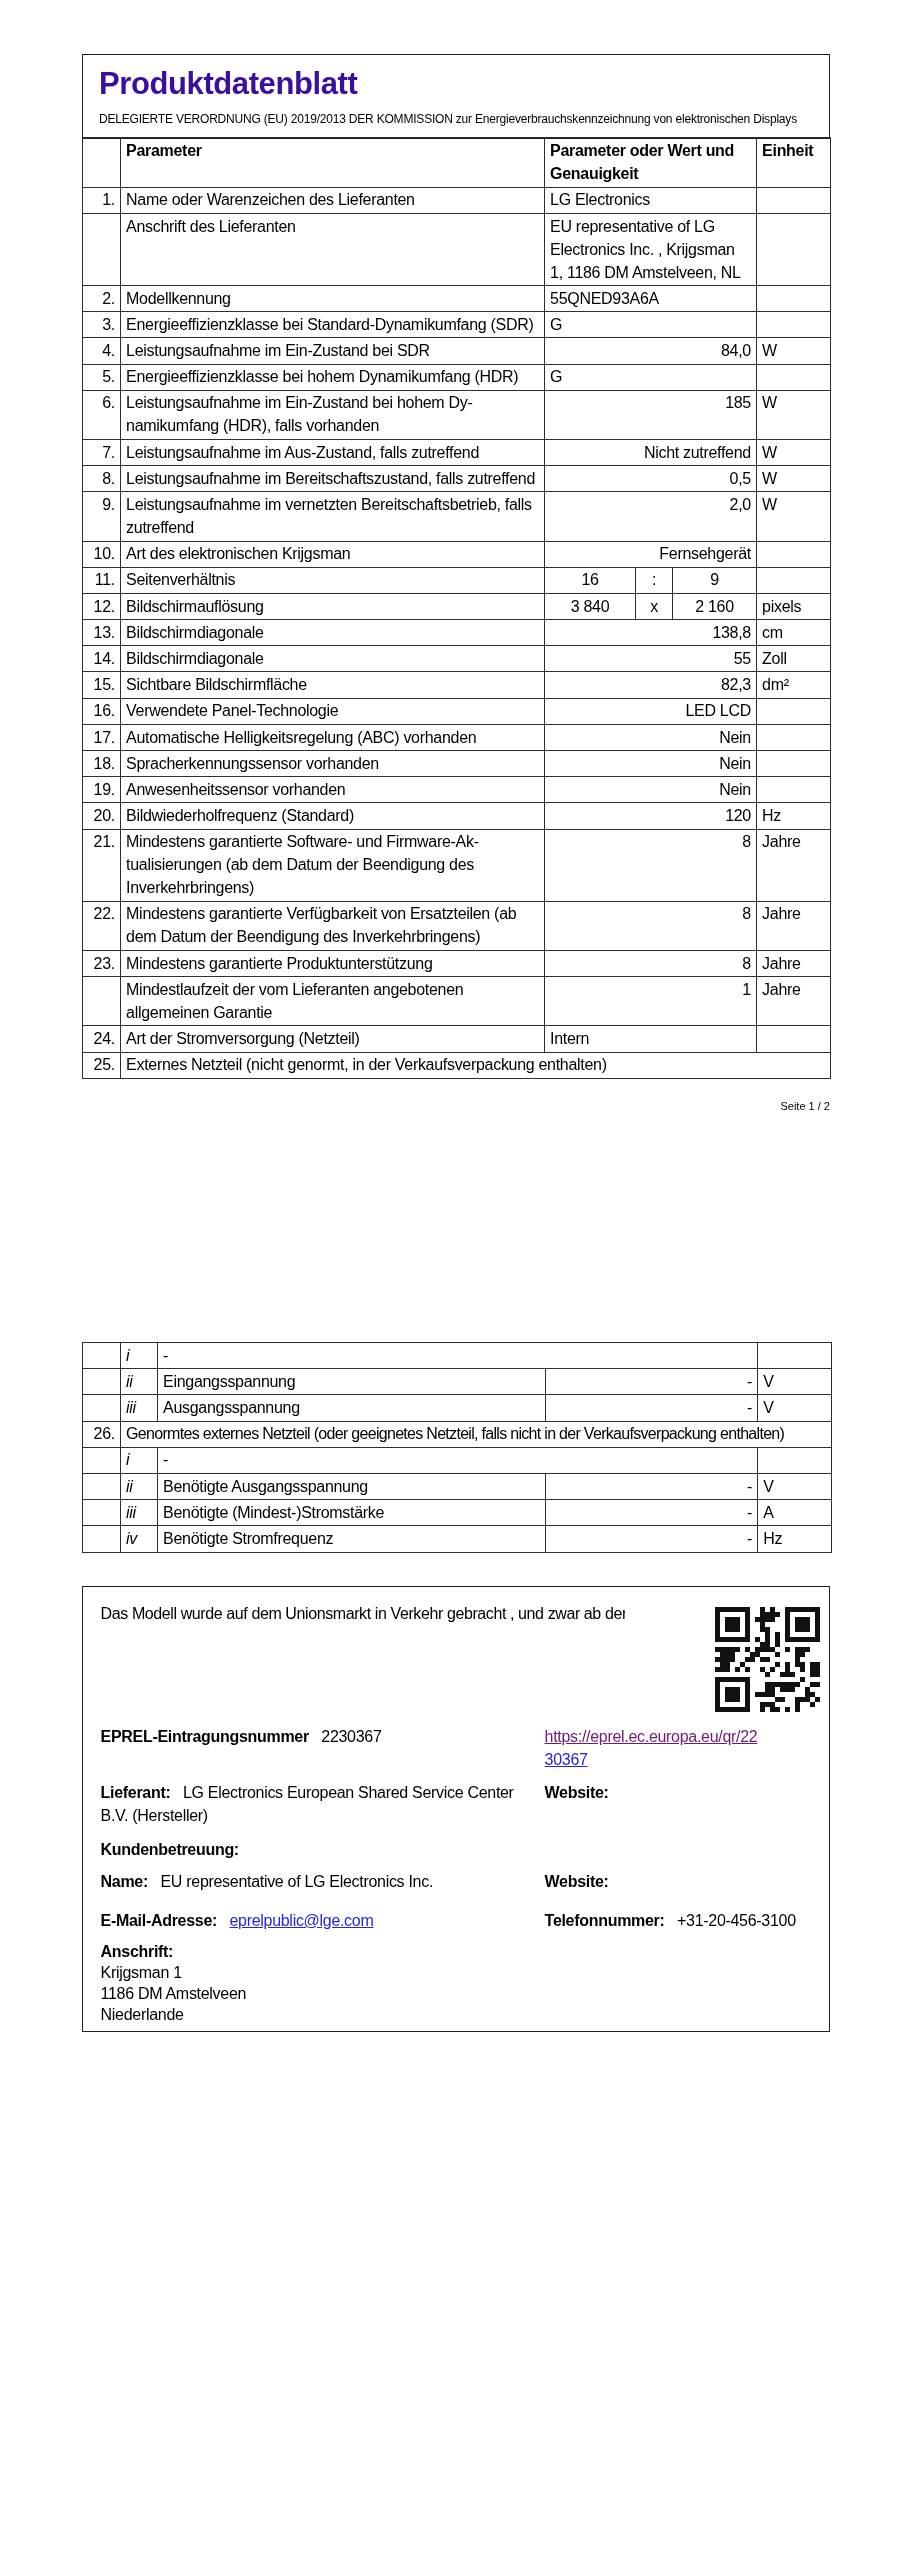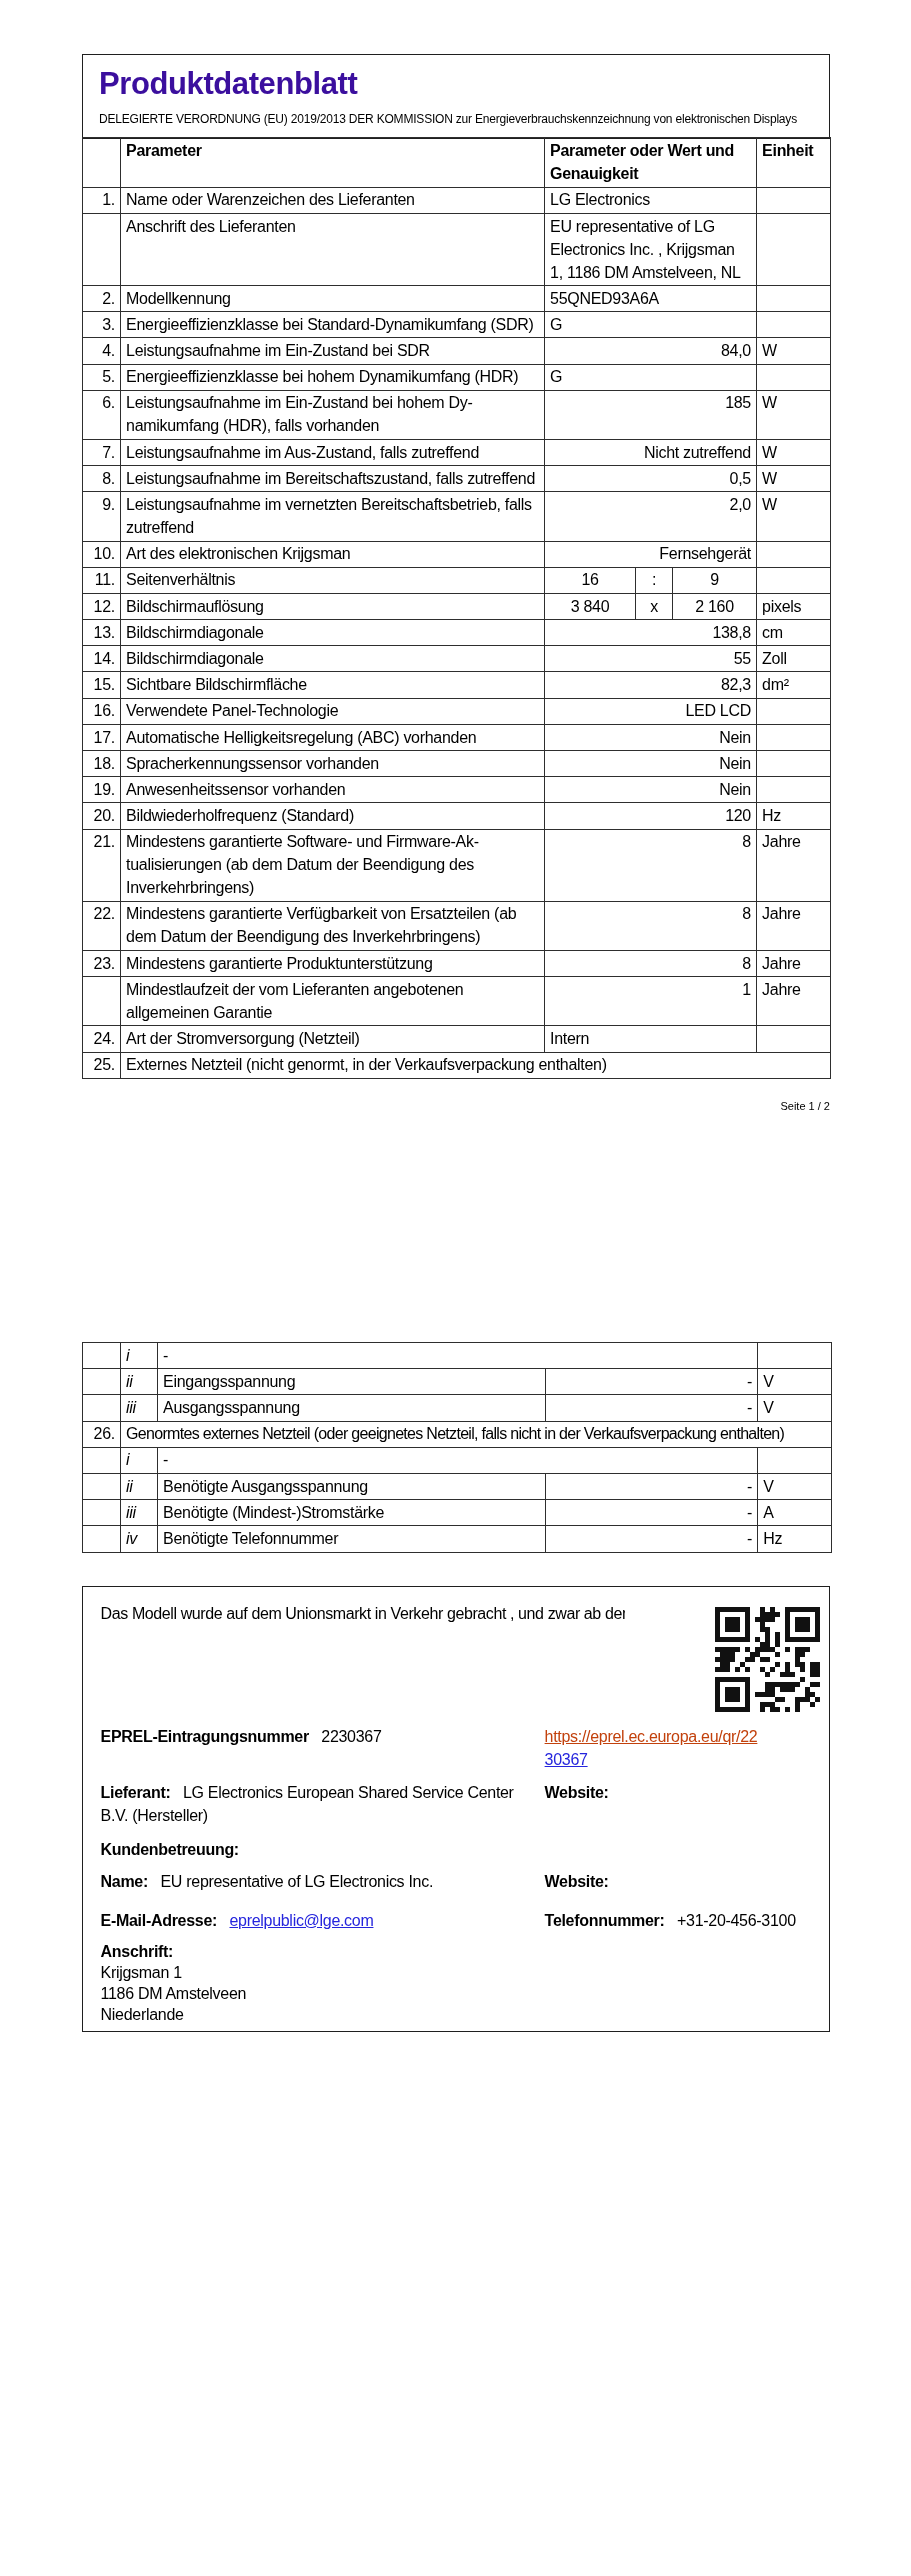--- a/index.html
+++ b/index.html
@@ -305,21 +305,21 @@
           <tr>
             <td class="num"></td>
             <td class="sub">iii</td>
             <td class="lbl">Benötigte (Mindest-)Stromstärke</td>
             <td class="val-r" colspan="3">-</td>
             <td class="unit">A</td>
           </tr>
           <tr>
             <td class="num"></td>
             <td class="sub">iv</td>
-            <td class="lbl">Benötigte Telefonnummer</td>
+            <td class="lbl">Benötigte Stromfrequenz</td>
             <td class="val-r" colspan="3">-</td>
             <td class="unit">Hz</td>
           </tr>
         </tbody>
     </table>
   </div>
 
   <div class="info-box">
     <div class="statement">Das Modell wurde auf dem Unionsmarkt in Verkehr gebracht , und zwar ab dem 17</div>
 
@@ -543,21 +543,21 @@
         </svg>
       </div>
 
     <div class="ibrow row-eprel">
       <div>
         <span class="ib-label">EPREL-Eintragungsnummer</span>
         <span>&nbsp;</span>
         <span>2230367</span>
       </div>
       <div>
-        <div class="linkline"><a class="doclink" style="color: #c2410c;">https://eprel.ec.europa.eu/qr/22</a></div>
+        <div class="linkline"><a class="doclink" style="color: #701a75;">https://eprel.ec.europa.eu/qr/22</a></div>
         <div class="linkline"><a class="doclink" style="color: rgb(37, 37, 221);">30367</a></div>
       </div>
     </div>
 
     <div class="ibrow row-lieferant">
       <div>
         <span class="ib-label">Lieferant:</span>
         <span>&nbsp;</span>
         <span>LG Electronics European Shared Service Center B.V. (Hersteller)</span>
       </div>

